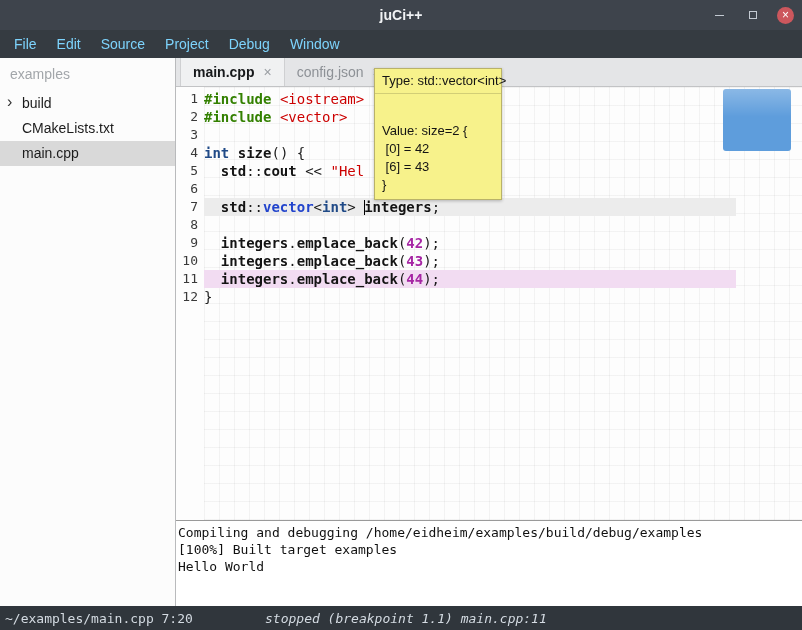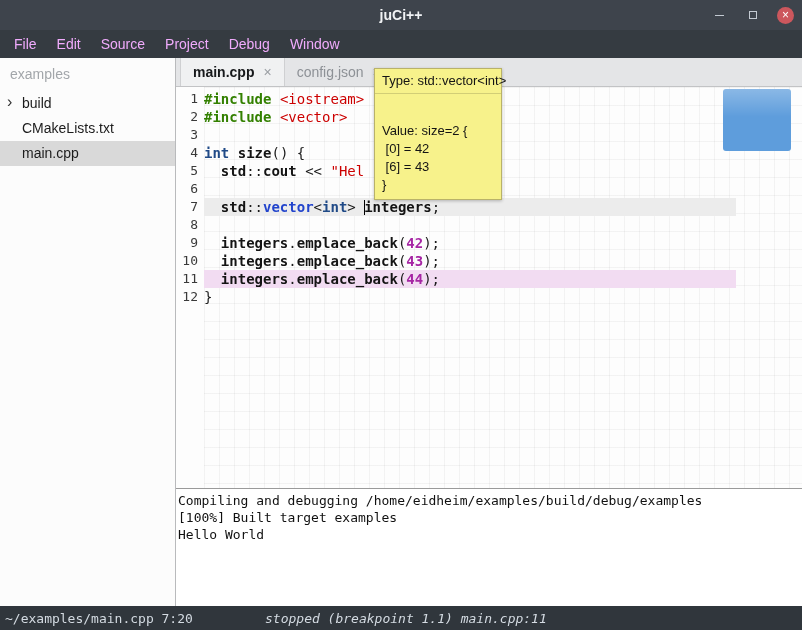--- a/index.html
+++ b/index.html
@@ -11,21 +11,21 @@
   .titlebar { height: 30px; background: var(--titlebar, #3e444c); position: relative; display: flex; align-items: center; flex: none; }
   .title { position: absolute; left: 0; right: 0; text-align: center; color: #f1f3f5; font-size: 14px; font-weight: bold; }
   .controls { position: absolute; right: 8px; top: 0; height: 30px; display: flex; align-items: center; gap: 16px; }
   .ctrl { width: 17px; height: 17px; display: flex; align-items: center; justify-content: center; cursor: default; }
   .min-shape { width: 9px; height: 1px; background: #c3cad2; display: block; }
   .max-shape { width: 8px; height: 8px; border: 1px solid #c3cad2; display: block; }
   .ctrl.close { background: var(--close_button, #cc575d); border-radius: 50%; color: #fff; font-size: 12px; line-height: 1; }
 
   
   .menubar { height: 28px; background: var(--menubar, #353b41); display: flex; align-items: center; padding-left: 4px; flex: none; }
-  .menu-item { color: #f0abfc; font-size: 14px; padding: 5px 10px; cursor: default; }
+  .menu-item { color: #7dd3fc; font-size: 14px; padding: 5px 10px; cursor: default; }
 
   
   .main { flex: 1; display: flex; min-height: 0; }
   .sidebar { width: 176px; flex: none; background: #fcfcfc; border-right: 1px solid #b9babc; }
   .sidebar-header { color: #a2a6aa; font-size: 14px; padding: 8px 10px 9px; }
   .tree-item { font-size: 14px; color: #1c1c1c; padding: 4px 8px 5px 22px; position: relative; cursor: default; }
   .tree-item .expander { position: absolute; left: 7px; top: 2px; font-size: 16px; color: #333; }
   .tree-item.selected { background: var(--selection_bg, #d9d9d9); }
 
   .right { flex: 1; display: flex; flex-direction: column; position: relative; min-width: 0; }
@@ -63,21 +63,21 @@
 
   
   .debug-tooltip { position: absolute; left: 198px; top: 10px; width: 128px; z-index: 5;
     background: var(--tooltip_bg, #f7f28b); border: 1px solid var(--tooltip_border, #b9b269);
     font-size: 13px; color: #141414; box-shadow: 0 1px 3px rgba(0,0,0,0.25); }
   .tooltip-type { padding: 4px 7px 5px; border-bottom: 1px solid rgba(0,0,0,0.15); white-space: pre; }
   .tooltip-value { padding: 28px 7px 5px; }
   .tooltip-value .vline { line-height: 18px; white-space: pre; }
 
   
-  .terminal { height: 118px; flex: none; border-top: 1px solid #9a9a9a; background: #fff;
+  .terminal { height: 86px; flex: none; border-top: 1px solid #9a9a9a; background: #fff;
     padding: 3px 2px; font-family: "DejaVu Sans Mono", monospace; font-size: 13px; line-height: 17px; color: #111; overflow: hidden; }
 
   
   .statusbar { height: 24px; flex: none; background: var(--statusbar, #30363c); color: #d4dbe2;
     display: flex; align-items: center; font-family: "DejaVu Sans Mono", monospace; font-size: 13px; position: relative; }
   .status-left { padding-left: 5px; }
   .status-center { position: absolute; left: 265px; font-style: italic; }
 </style>
 </head>
 <body>

